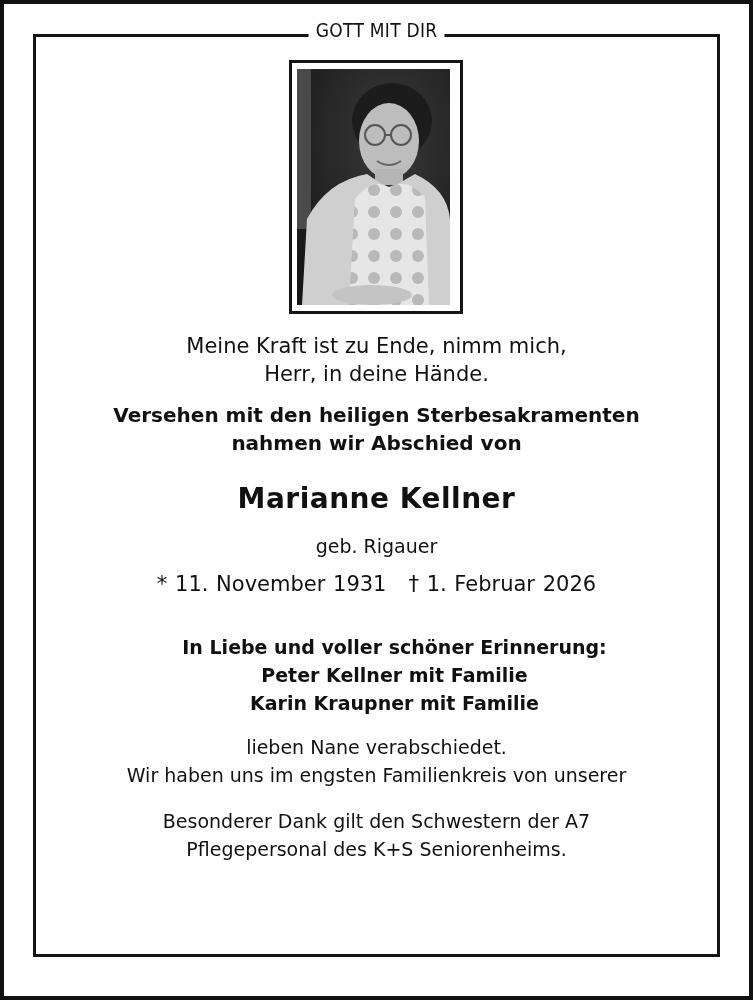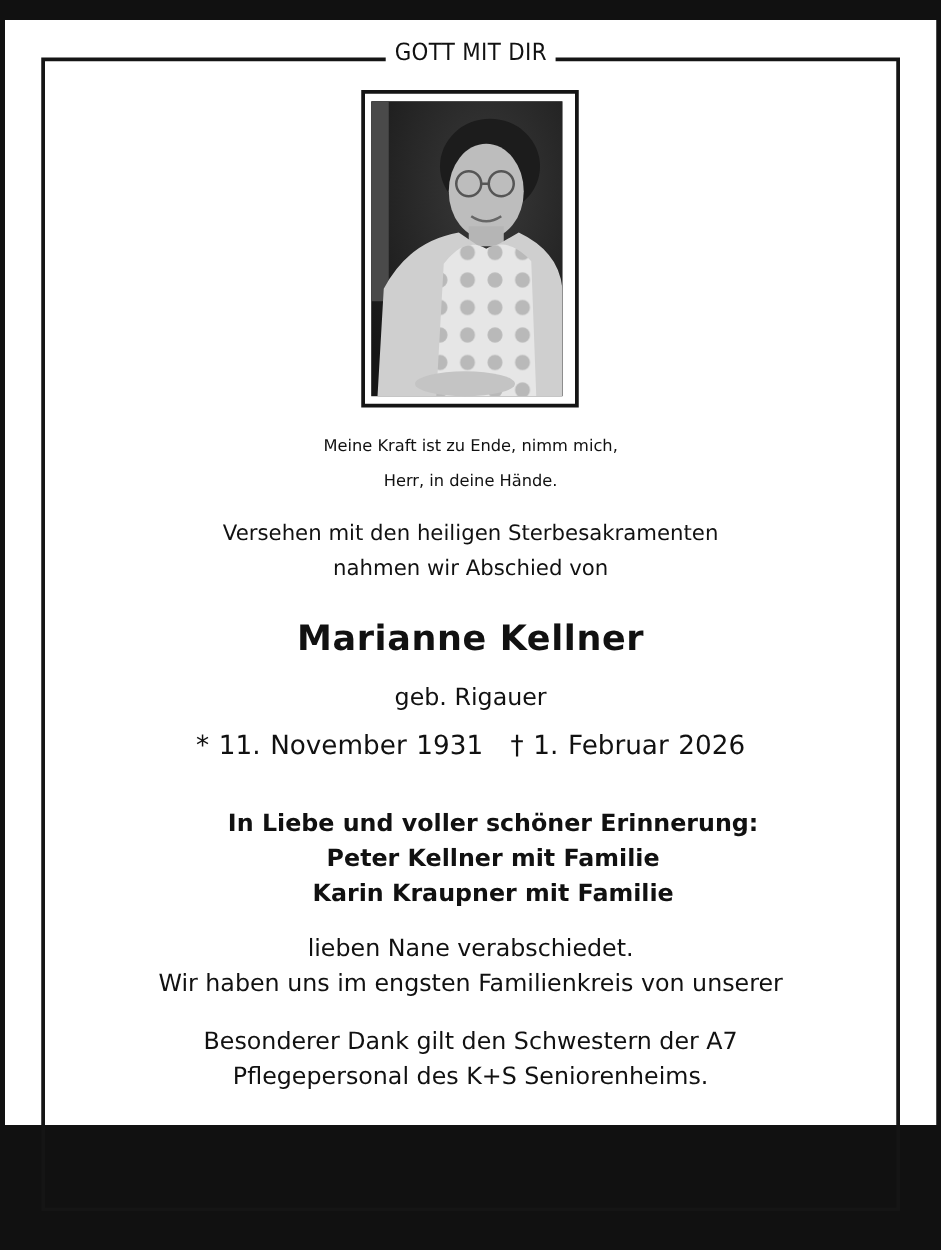--- a/index.html
+++ b/index.html
@@ -2,23 +2,22 @@
 <html><head>
   <meta charset="utf-8">
   <style>
     html, body { margin: 0; padding: 0; }
     body {
       width: 753px; height: 1000px; background: #111;
       font-family: "DejaVu Sans", sans-serif; color: #111;
       position: relative; overflow: hidden;
     }
     .page {
-      position: absolute; left: 4px; top: 4px; width: 745px; height: 884px;
+      position: absolute; left: 4px; top: 4px; width: 745px; height: 992px;
       background: #fff;
-      margin-top: 12px;
     }
     .frame {
       position: absolute; left: 29px; top: 30px; width: 681px; height: 917px;
       border: 3px solid #151515;
     }
     .header {
       position: absolute; left: 0; right: 0; top: 14px; text-align: center;
     }
     .header span {
       display: inline-block; background: #fff; padding: 0 8px;
@@ -29,22 +28,22 @@
       position: absolute; left: 285px; top: 56px; width: 168px; height: 248px;
       border: 3px solid #151515; background: #fff;
     }
     .photo {
       position: absolute; left: 5px; top: 6px; width: 153px; height: 236px;
       overflow: hidden; background: #2b2b2b;
     }
     .content {
       position: absolute; left: 0; right: 0; top: 328px; text-align: center;
     }
-    .verse { font-size: 13px; line-height: 28px; margin: 0; }
-    .intro { font-size: 17px; line-height: 28px; margin: 13px 0 0 0; }
+    .verse { font-size: 21px; line-height: 28px; margin: 0; }
+    .intro { font-size: 20px; line-height: 28px; margin: 13px 0 0 0; font-weight: bold; }
     .name { font-size: 28px; font-weight: bold; line-height: 52px; margin: 16px 0 0 0; letter-spacing: 0.5px; }
     .maiden { font-size: 19px; line-height: 26px; margin: 8px 0 0 0; }
     .dates { font-size: 21px; line-height: 30px; margin: 10px 0 0 0; word-spacing: 1px; }
     .dates .gap { display: inline-block; width: 22px; }
     .mourners { font-size: 19px; font-weight: bold; line-height: 28px; margin: 34px 0 0 0; padding-left: 36px; }
     .note { font-size: 19px; line-height: 28px; margin: 16px 0 0 0; }
     .thanks { font-size: 19px; line-height: 28px; margin: 18px 0 0 0; }
     p { margin: 0; }
   </style>
 </head>

